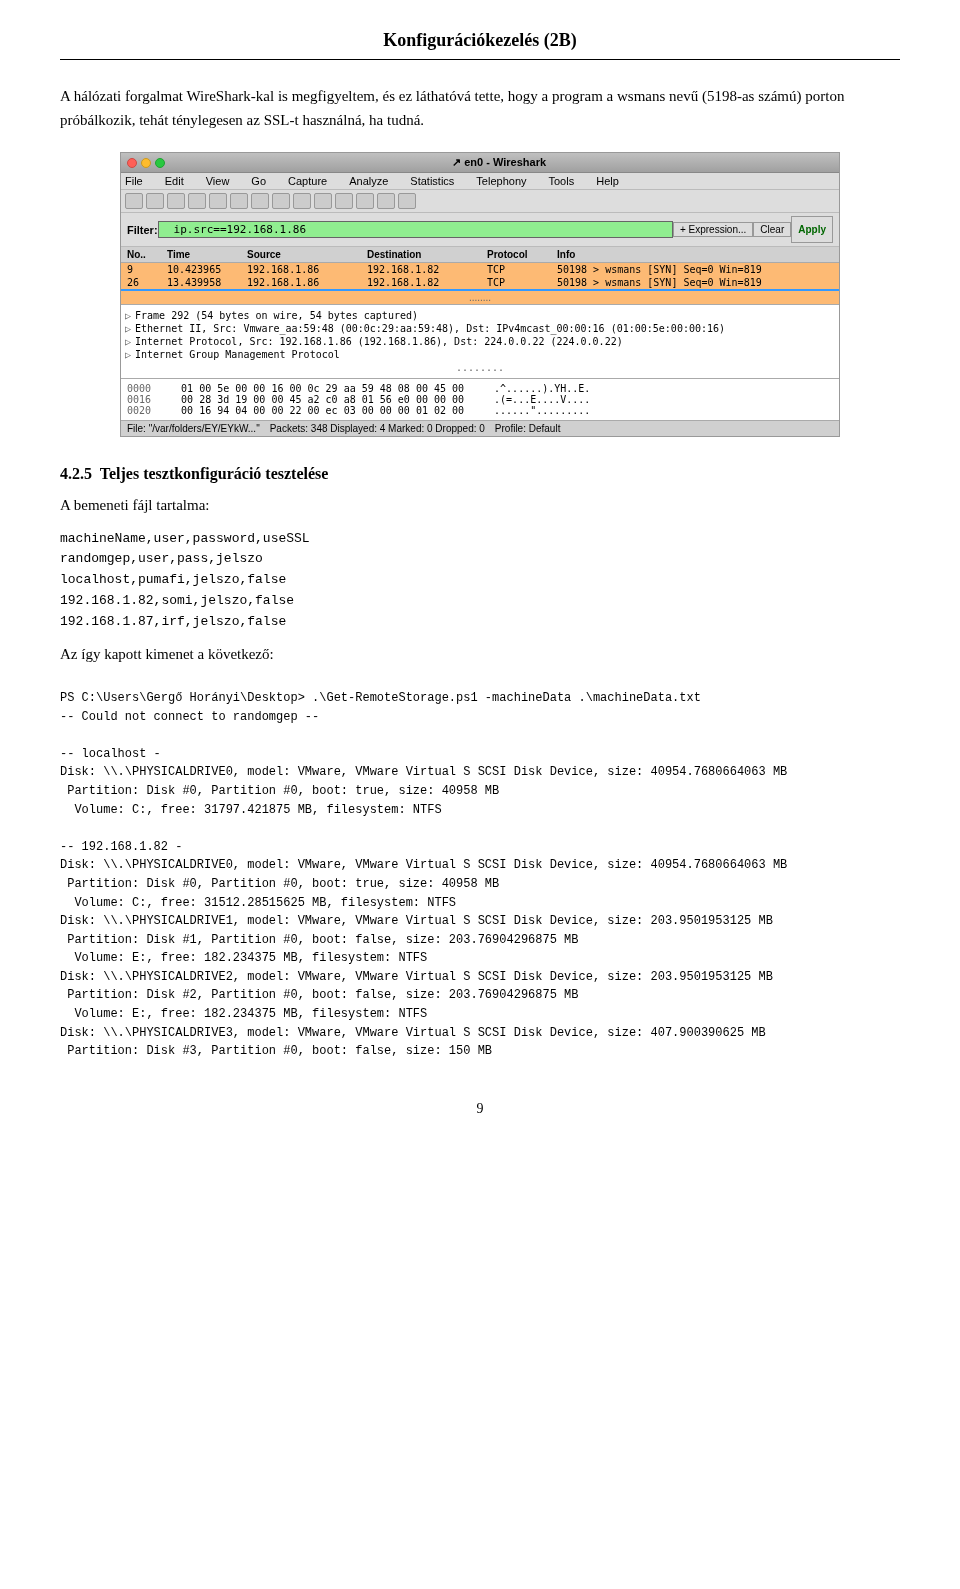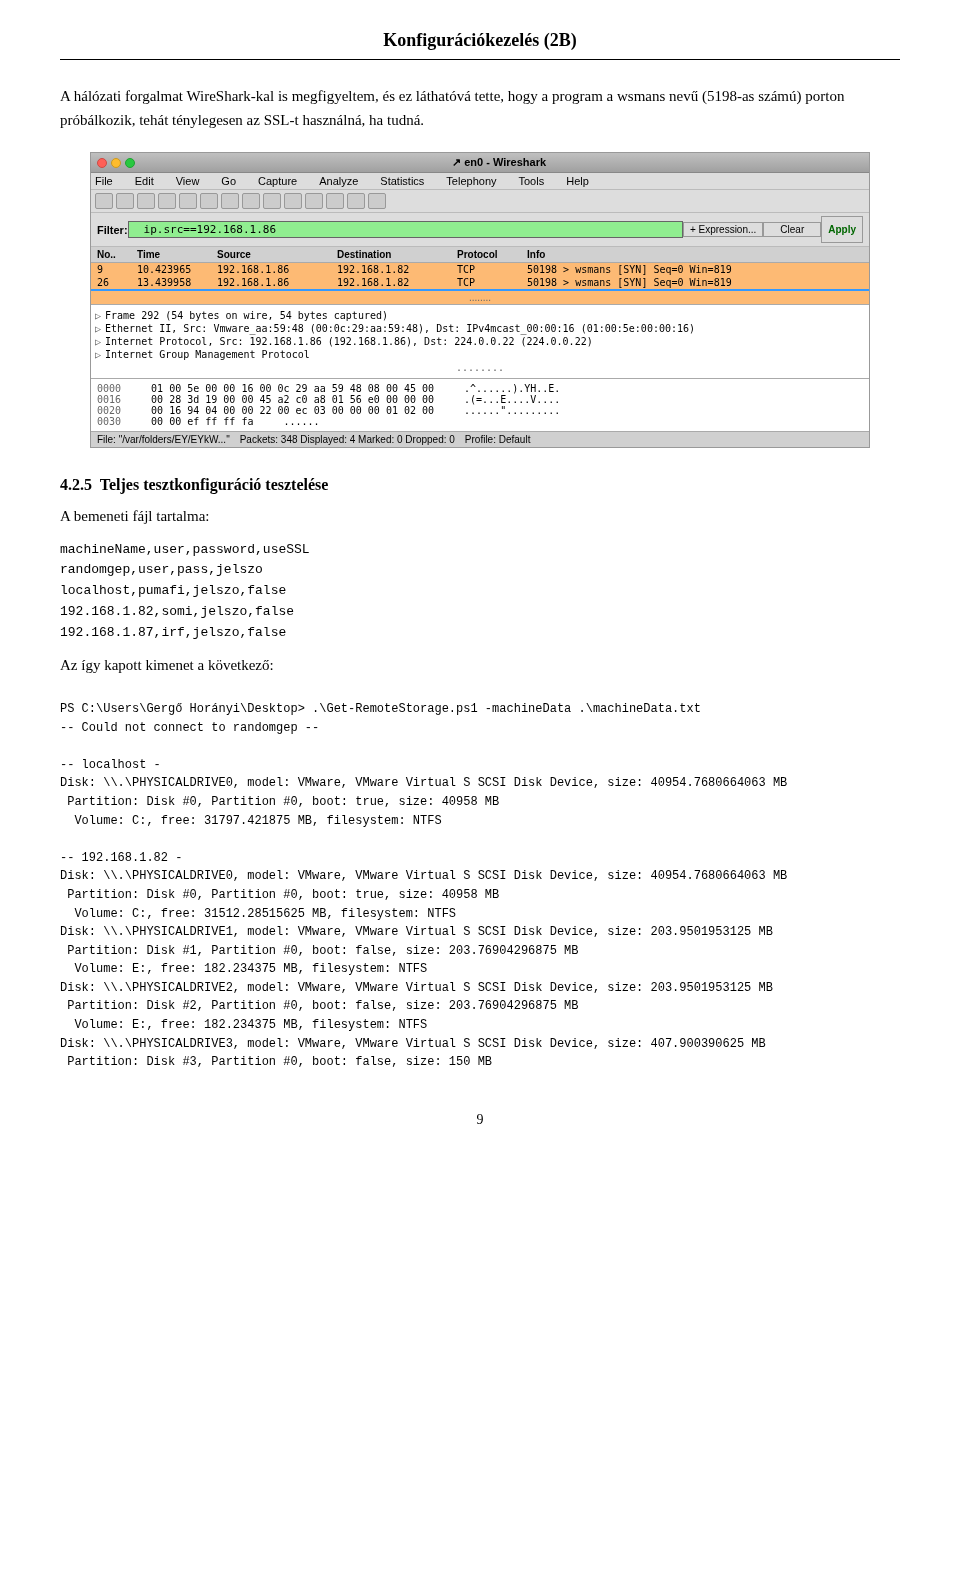--- a/index.html
+++ b/index.html
@@ -22,21 +22,21 @@
     }
     .intro-text {
       font-size: 15px;
       line-height: 1.6;
       margin-bottom: 20px;
     }
     .wireshark-screenshot {
       border: 1px solid #999;
       background: #e8e8e8;
       margin: 10px auto 28px auto;
-      width: 780px;
+      width: 720px;
       font-family: Arial, sans-serif;
       font-size: 11px;
     }
     .ws-titlebar {
       background: linear-gradient(to bottom, #c0c0c0, #a0a0a0);
       padding: 3px 6px;
       display: flex;
       align-items: center;
       font-size: 11px;
       font-weight: bold;
@@ -88,21 +88,21 @@
       padding: 1px 6px;
       font-size: 10px;
       cursor: pointer;
       display: flex;
       align-items: center;
       gap: 2px;
     }
     .ws-filter-clear {
       background: #ddd;
       border: 1px solid #999;
-      padding: 1px 16px;
+      padding: 1px 6px;
       font-size: 10px;
       cursor: pointer;
     }
     .ws-filter-apply {
       background: #ddd;
       border: 1px solid #999;
       padding: 7px 6px;
       font-size: 10px;
       cursor: pointer;
       color: #006600;
@@ -335,25 +335,20 @@
     </div>
     <div class="ws-hex-row">
       <span class="ws-hex-offset">0016</span>
       <span class="ws-hex-bytes">00 28 3d 19 00 00 45 a2  c0 a8 01 56 e0 00 00 00</span>
       <span class="ws-hex-ascii">.(=...E....V....</span>
     </div>
     <div class="ws-hex-row">
       <span class="ws-hex-offset">0020</span>
       <span class="ws-hex-bytes">00 16 94 04 00 00 22 00  ec 03 00 00 00 01 02 00</span>
       <span class="ws-hex-ascii">......".........&nbsp;</span>
-    </div>
-    <div class="ws-hex-row">
-      <span class="ws-hex-offset">0030</span>
-      <span class="ws-hex-bytes">00 00 ef ff ff fa</span>
-      <span class="ws-hex-ascii">......</span>
     </div>
   </div>
 
   <div class="ws-statusbar">
     <span>File: "/var/folders/EY/EYkW..."</span>
     <span>Packets: 348 Displayed: 4 Marked: 0 Dropped: 0</span>
     <span>Profile: Default</span>
   </div>
 </div>
 

